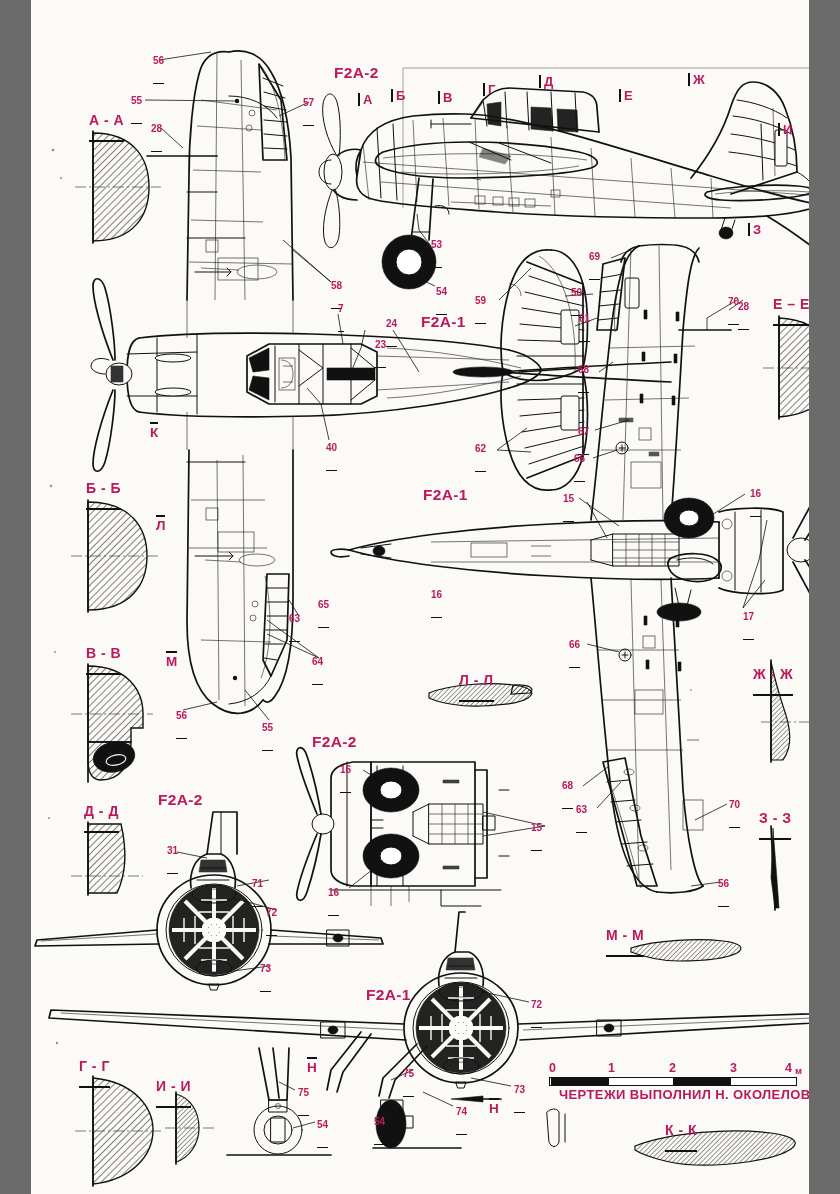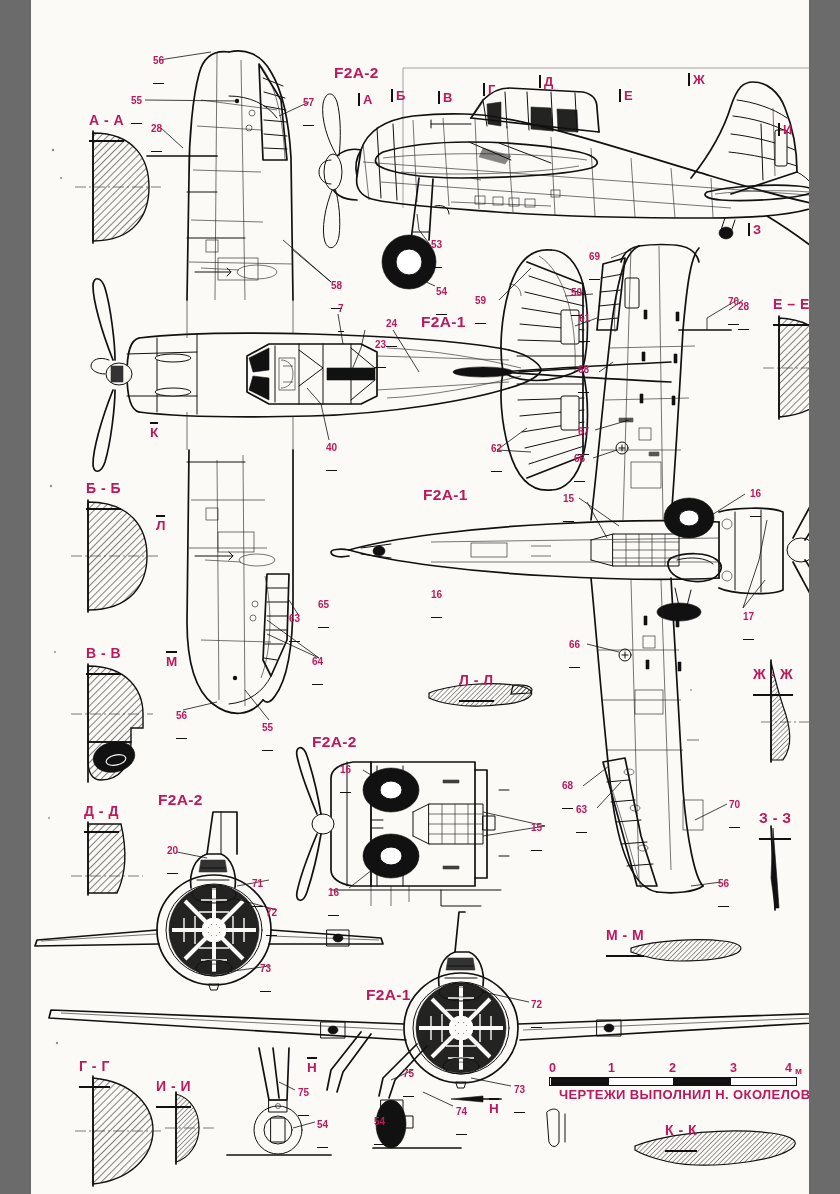--- a/index.html
+++ b/index.html
@@ -764,21 +764,21 @@
   <div class="callout" style="left:300px;top:281px;">58</div>
   <div class="callout" style="left:400px;top:240px;text-align:right;">53</div>
   <div class="callout" style="left:405px;top:287px;">54</div>
   <div class="callout" style="left:307px;top:304px;">7</div>
   <div class="callout" style="left:344px;top:320px;margin-top:20px;">23</div>
   <div class="callout" style="left:355px;top:319px;">24</div>
   <div class="callout" style="left:295px;top:443px;">40</div>
   <div class="callout" style="left:444px;top:296px;">59</div>
   <div class="callout" style="left:540px;top:288px;">50</div>
   <div class="callout" style="left:548px;top:314px;">61</div>
-  <div class="callout" style="left:460px;top:444px;text-align:center;">62</div>
+  <div class="callout" style="left:444px;top:444px;text-align:center;">62</div>
   <div class="callout" style="left:558px;top:252px;">69</div>
   <div class="callout" style="left:697px;top:297px;">70</div>
   <div class="callout" style="left:707px;top:302px;">28</div>
   <div class="callout" style="left:547px;top:365px;">68</div>
   <div class="callout" style="left:547px;top:427px;">67</div>
   <div class="callout" style="left:543px;top:454px;">66</div>
   <div class="callout" style="left:532px;top:494px;">15</div>
   <div class="callout" style="left:719px;top:489px;">16</div>
   <div class="callout" style="left:712px;top:612px;">17</div>
   <div class="callout" style="left:287px;top:552px;margin-top:48px;">65</div>
@@ -788,21 +788,21 @@
   <div class="callout" style="left:145px;top:711px;">56</div>
   <div class="callout" style="left:231px;top:723px;">55</div>
   <div class="callout" style="left:538px;top:640px;">66</div>
   <div class="callout" style="left:531px;top:781px;">68</div>
   <div class="callout" style="left:545px;top:805px;">63</div>
   <div class="callout" style="left:698px;top:800px;">70</div>
   <div class="callout" style="left:687px;top:879px;">56</div>
   <div class="callout" style="left:309px;top:765px;">16</div>
   <div class="callout" style="left:297px;top:888px;">16</div>
   <div class="callout" style="left:500px;top:823px;">15</div>
-  <div class="callout" style="left:136px;top:846px;">20</div>
+  <div class="callout" style="left:136px;top:846px;">31</div>
   <div class="callout" style="left:221px;top:879px;">71</div>
   <div class="callout" style="left:235px;top:908px;">72</div>
   <div class="callout" style="left:229px;top:964px;">73</div>
   <div class="callout" style="left:500px;top:1000px;">72</div>
   <div class="callout" style="left:483px;top:1085px;">73</div>
   <div class="callout" style="left:267px;top:1088px;">75</div>
   <div class="callout" style="left:286px;top:1120px;">54</div>
   <div class="callout" style="left:372px;top:1069px;">75</div>
   <div class="callout" style="left:425px;top:1107px;">74</div>
   <div class="callout" style="left:343px;top:1117px;">54</div>

